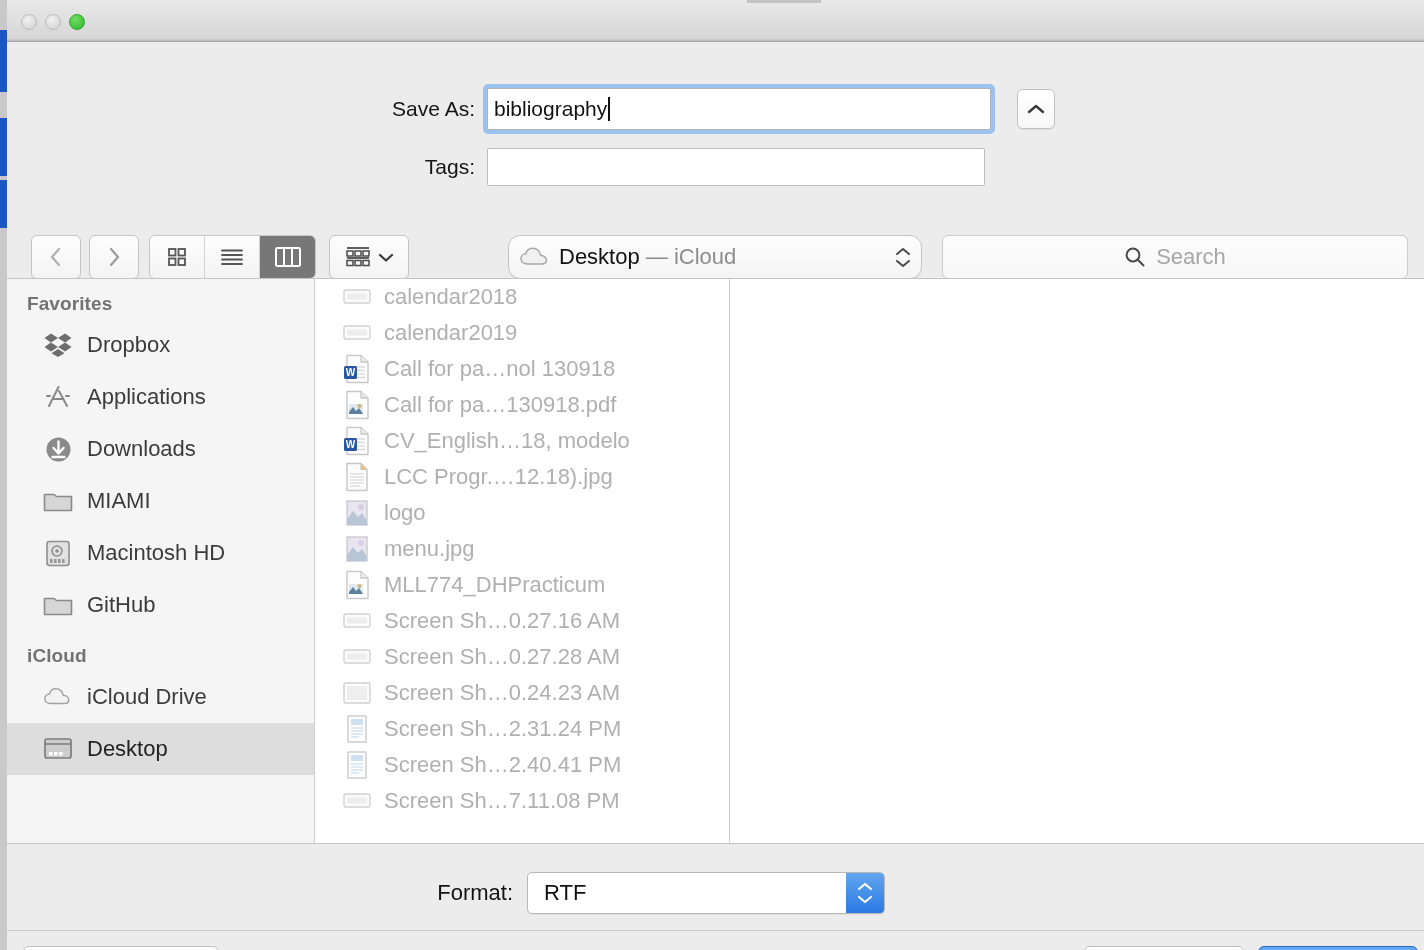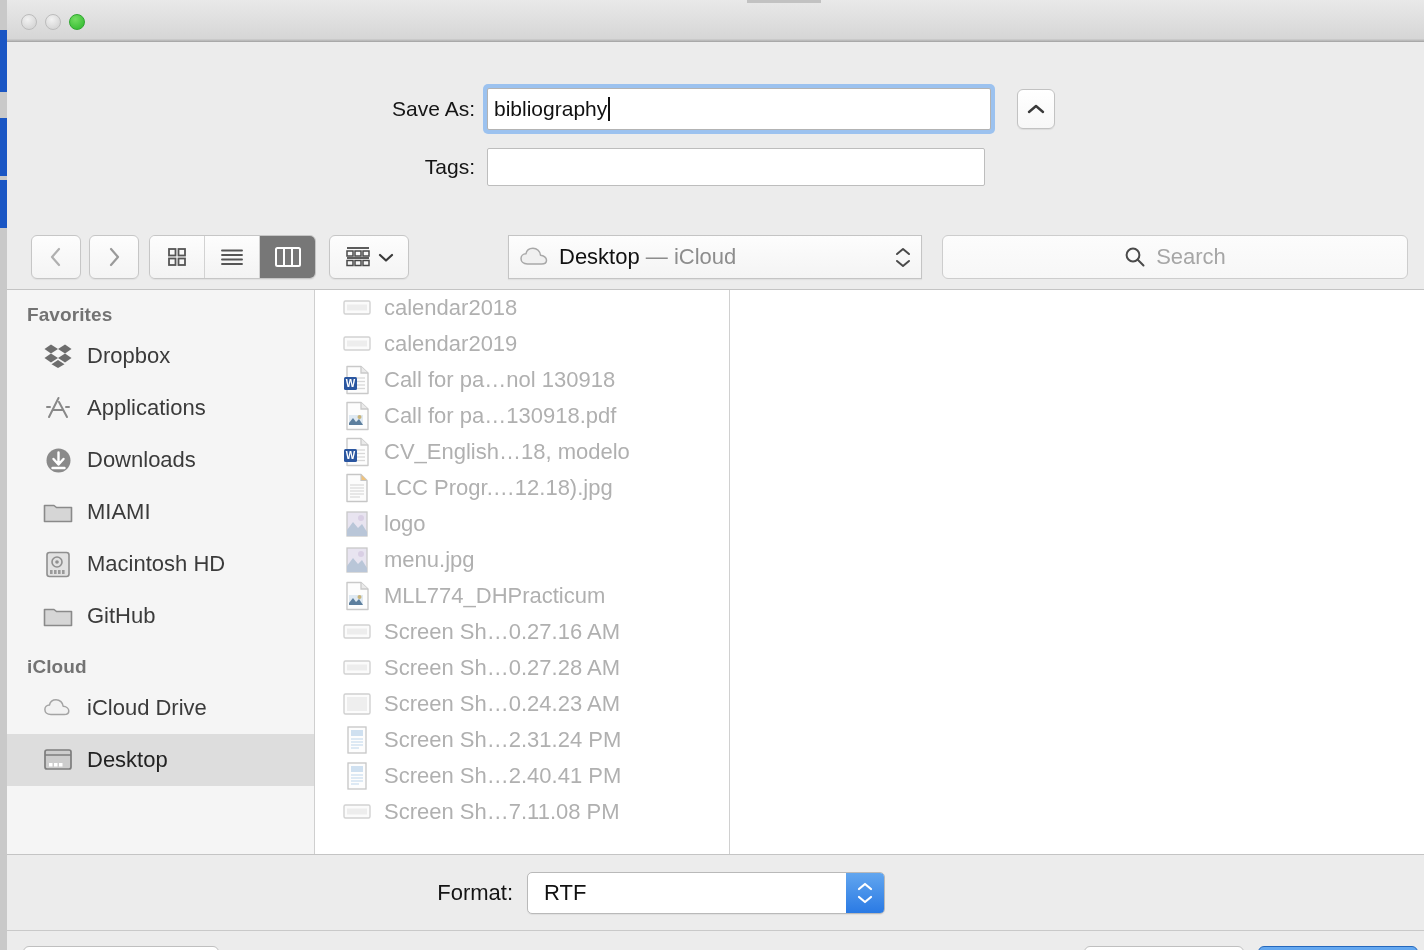--- a/index.html
+++ b/index.html
@@ -118,40 +118,40 @@
     position: absolute; left: 322px; top: 8px;
     width: 80px; height: 44px; border-radius: 6px;
     background: linear-gradient(to bottom, #fdfdfd, #f4f4f4);
     border: 1px solid #c6c6c6;
     display: flex; align-items: center; justify-content: center; gap: 7px;
     box-shadow: 0 1px 1px rgba(0,0,0,.05);
   }
 
   .pathpopup {
     position: absolute; left: 501px; top: 8px; width: 414px; height: 44px;
-    border-radius: 0; border: 1px solid #c4c4c4;
+    border-radius: 12px; border: 1px solid #c4c4c4;
     background: linear-gradient(to bottom, #fdfdfd, #f4f4f4);
     display: flex; align-items: center; padding: 0 10px;
     box-shadow: 0 1px 1px rgba(0,0,0,.05);
   }
   .path-text { font-size: 22px; color: #111; margin-left: 8px; white-space: nowrap; }
   .path-text .dim { color: #8d8d8d; }
   .path-stepper { margin-left: auto; display: flex; flex-direction: column; gap: 3px; }
 
   .searchfield {
     position: absolute; left: 935px; top: 8px; width: 466px; height: 44px;
     border-radius: 6px; border: 1px solid #cdcdcd;
     background: linear-gradient(to bottom, #fcfcfc, #f7f7f7);
     display: flex; align-items: center; justify-content: center; gap: 10px;
   }
   .search-ph { font-size: 22px; color: #a6a6a6; }
 
   
   .browser {
-    position: absolute; left: 0; top: 236px; width: 1417px; height: 566px;
+    position: absolute; left: 0; top: 225px; width: 1417px; height: 566px;
     background: #ffffff; border-top: 1px solid #c4c4c4; border-bottom: 1px solid #c4c4c4;
   }
 
   .sidebar {
     position: absolute; left: 0; top: 0; width: 308px; height: 100%;
     background: #f5f5f5; border-right: 1px solid #cfcfcf;
   }
   .sb-header {
     font-size: 19px; color: #737373; font-weight: bold;
     padding: 14px 0 4px 20px; letter-spacing: .1px;

